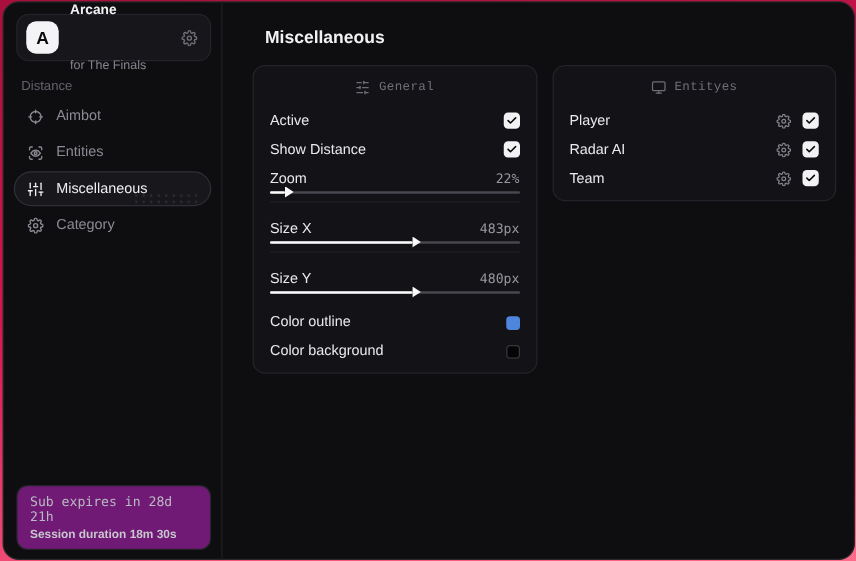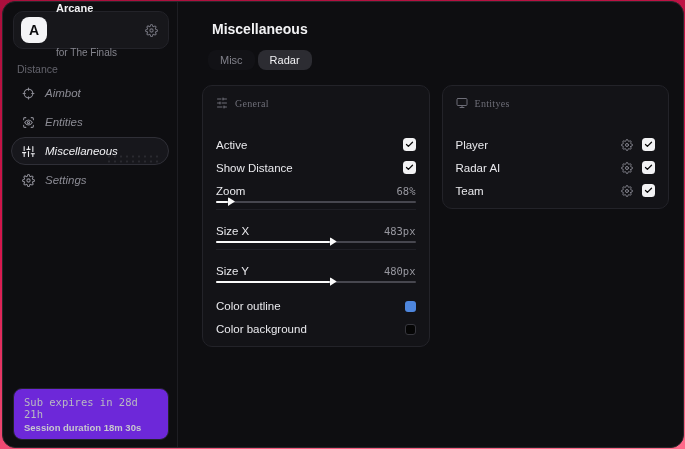--- a/index.html
+++ b/index.html
@@ -22,49 +22,49 @@
   .logo-text { flex:1; line-height:1.15; }
   .logo-title { color:#f2f2f4; font-size:11px; font-weight:bold; }
   .logo-sub { color:#85858e; font-size:10px;margin-top:32px; }
   .logo-gear { color:#70707a; width:13px; height:13px; }
 
   .category-label { margin:14px 0 4px 14px; color:#63636c; font-size:10.5px; }
 
   .nav { display:flex; flex-direction:column; gap:1px; margin-top:2px; }
   .nav-item { margin:0 8px; height:28px; display:flex; align-items:center; gap:10px;
     padding:0 10px; border-radius:14px; color:#8b8b94; font-size:11.5px;
-    border:1px solid transparent; position:relative; cursor:pointer;font-style:italic; }
+    border:1px solid transparent; position:relative; cursor:pointer; }
   .nav-item .nico { width:13px; height:13px; flex:0 0 13px; }
   .nav-item.active { color:#f0f0f3; background:#17171c; border-color:#2f2f37; }
   .nav-item.active::after { content:""; position:absolute; right:10px; top:60%;
     width:52px; height:9px; opacity:.5;
     background-image:radial-gradient(circle,#3c3c44 1px,transparent 1.2px);
     background-size:6px 5px; }
 
   .sub-card { position:absolute; left:10px; right:8px; bottom:7px;
-    background:#6d28d9; border:1px solid #232329; border-radius:9px;
+    background:#701a75; border:1px solid #232329; border-radius:9px;
     padding:7px 10px 6px;margin-top:24px; }
   .sub-line1 { font-family:"DejaVu Sans Mono","Liberation Mono",monospace;
     font-size:10.5px; color:#b9b9c1; }
   .sub-line2 { margin-top:2px; font-size:9.5px; font-weight:bold; color:#c7c7ce; }
 
   
   .main { position:absolute; left:176px; top:0; right:0; bottom:0; padding:0 14px; }
   .page-title { margin:19px 0 0 19px; color:#f2f2f4; font-size:14px; font-weight:bold; }
   .tabs { display:flex; gap:3px; margin:13px 0 0 15px; }
   .tab { padding:4px 12px; border-radius:8px; font-size:11px; color:#80808a;
     background:#121216; cursor:pointer; }
   .tab.active { background:#2c2c32; color:#f1f1f4; }
 
   .cards { display:flex; gap:12px; align-items:flex-start; margin:15px 0 0 9px; }
   .card { width:237px; background:#131317; border:1px solid #232329;
     border-radius:10px; padding:8px 13px 11px; }
   .card-header { display:flex; align-items:center; gap:7px; color:#6e6e78;
-    font-family:Liberation Serif, serif; font-size:10px;
-    letter-spacing:.3px; margin:3px 0 19px; }
+    font-family:Liberation Mono, monospace; font-size:10px;
+    letter-spacing:.3px; margin:3px 0 4px;justify-content:center; }
   .card-header .hico { width:12px; height:12px; }
 
   .row { height:23px; display:flex; align-items:flex-end; justify-content:space-between; }
   .row-label { color:#e9e9ed; font-size:11.5px; font-weight:500; }
   .row-value { color:#97979f; font-size:10.5px;
     font-family:"DejaVu Sans Mono","Liberation Mono",monospace; }
 
   .checkbox { width:13px; height:13px; border-radius:3.5px; background:#f2f2f4;
     display:flex; align-items:center; justify-content:center; cursor:pointer; }
   .checkbox svg { width:9px; height:9px; }
@@ -178,37 +178,33 @@
       <div class="nav-item active">
         <svg class="nico" viewBox="0 0 24 24">
             <use href="#i-sliders-v"></use>
           </svg>
         <span>Miscellaneous</span>
       </div>
       <div class="nav-item">
         <svg class="nico" viewBox="0 0 24 24">
             <use href="#i-gear"></use>
           </svg>
-        <span>Settings</span>
+        <span>Category</span>
       </div>
     </div>
 
     <div class="sub-card">
       <div class="sub-line1">Sub expires in 28d 21h</div>
       <div class="sub-line2">Session duration 18m 30s</div>
     </div>
   </div>
 
   <div class="main">
     <div class="page-title">Miscellaneous</div>
 
-    <div class="tabs">
-      <div class="tab">Misc</div>
-      <div class="tab active">Radar</div>
-    </div>
 
     <div class="cards">
 
       <div class="card">
         <div class="card-header">
           <svg class="hico" viewBox="0 0 24 24">
               <use href="#i-sliders-h"></use>
             </svg>
           <span>General</span>
         </div>
@@ -226,21 +222,21 @@
           <span class="row-label">Show Distance</span>
           <div class="checkbox">
             <svg viewBox="0 0 24 24">
                 <use href="#i-check"></use>
               </svg>
           </div>
         </div>
 
         <div class="row">
           <span class="row-label">Zoom</span>
-          <span class="row-value">68%</span>
+          <span class="row-value">22%</span>
         </div>
         <div class="slider">
           <div class="track"></div>
           <div class="fill" style="width: 6%;">
             <div class="thumb"></div>
           </div>
         </div>
 
         <div class="divider"></div>
 

